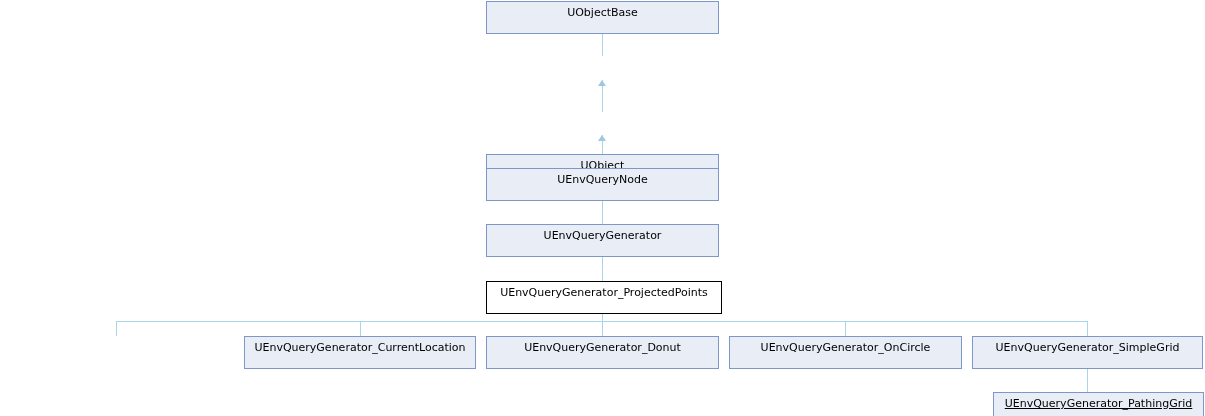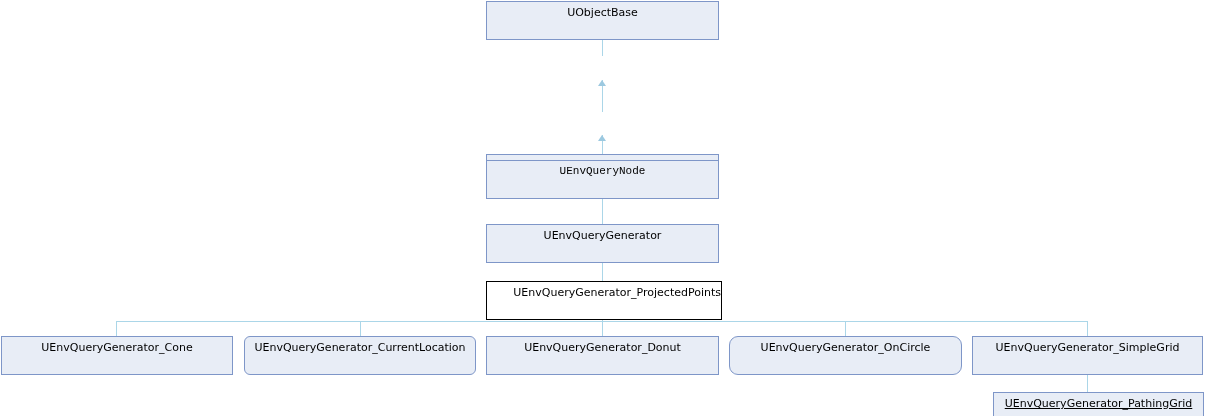--- a/index.html
+++ b/index.html
@@ -17,35 +17,34 @@
     position: relative;
     width: 1205px;
     height: 416px;
     background: var(--background);
     font-family: "DejaVu Sans", "Liberation Sans", sans-serif;
     overflow: hidden;
   }
   .node {
     position: absolute;
     box-sizing: border-box;
-    height: 39px;
+    height: 33px;
     border: 1px solid var(--node-border);
     background: var(--node-fill);
     color: var(--text);
     font-size: 11px;
     line-height: 21px;
     text-align: center;
     white-space: nowrap;
     cursor: pointer;
   }
   .node.highlight {
     border-color: var(--highlight-border);
     background: var(--highlight-fill);
     cursor: default;
-    text-align: right;
   }
   .vline {
     position: absolute;
     width: 1px;
     background: var(--edge-line);
   }
   .hline {
     position: absolute;
     height: 1px;
     background: var(--edge-line);
@@ -87,26 +86,25 @@
   <div class="vline" style="left:360px;  top:321px; height:15px;"></div>
   <div class="vline" style="left:602px;  top:321px; height:15px;"></div>
   <div class="vline" style="left:845px;  top:321px; height:15px;"></div>
   <div class="vline" style="left:1087px; top:321px; height:15px;"></div>
 
   <div class="vline" style="left:1087px; top:359px; height:33px;"></div>
   <div class="arrow-up" style="left:1083px; top:359px;"></div>
 
   <div class="node" style="left:486px; top:1px;   width:233px;">UObjectBase</div>
   <div class="node" style="left:486px; top:112px; width:233px;margin-top:42px;">UObject</div>
-  <div class="node" style="left:486px; top:160px; width:233px;font-family:Liberation Mono, monospace;">UEnvQueryNode</div>
+  <div class="node" style="left:486px; top:168px; width:233px;">UEnvQueryNode</div>
   <div class="node" style="left:486px; top:224px; width:233px;text-align:center;">UEnvQueryGenerator</div>
 
   <div class="node highlight" style="left:486px; top:281px; width:236px;">UEnvQueryGenerator_ProjectedPoints</div>
 
-  <div class="node" style="left:1px;   top:336px; width:232px;">UEnvQueryGenerator_Cone</div>
-  <div class="node" style="left:244px; top:336px; width:232px;border-radius:6px;">UEnvQueryGenerator_CurrentLocation</div>
+  <div class="node" style="left:244px; top:336px; width:232px;">UEnvQueryGenerator_CurrentLocation</div>
   <div class="node" style="left:486px; top:336px; width:233px;">UEnvQueryGenerator_Donut</div>
-  <div class="node" style="left:729px; top:336px; width:233px;border-radius:9px;">UEnvQueryGenerator_OnCircle</div>
+  <div class="node" style="left:729px; top:336px; width:233px;">UEnvQueryGenerator_OnCircle</div>
   <div class="node" style="left:972px; top:336px; width:231px;">UEnvQueryGenerator_SimpleGrid</div>
 
   <div class="node" style="left:993px; top:392px; width:211px;text-decoration:underline;">UEnvQueryGenerator_PathingGrid</div>
 
 </div>
 
 </body></html>

